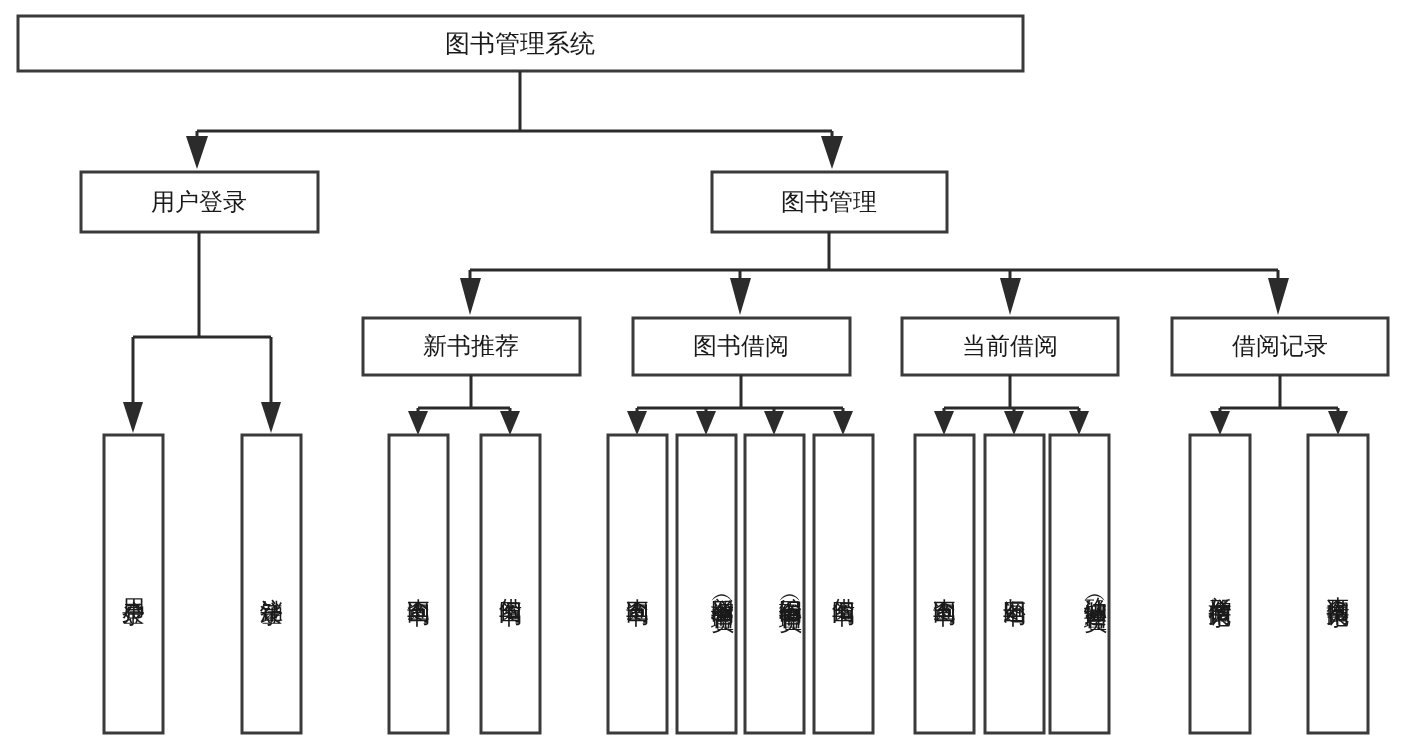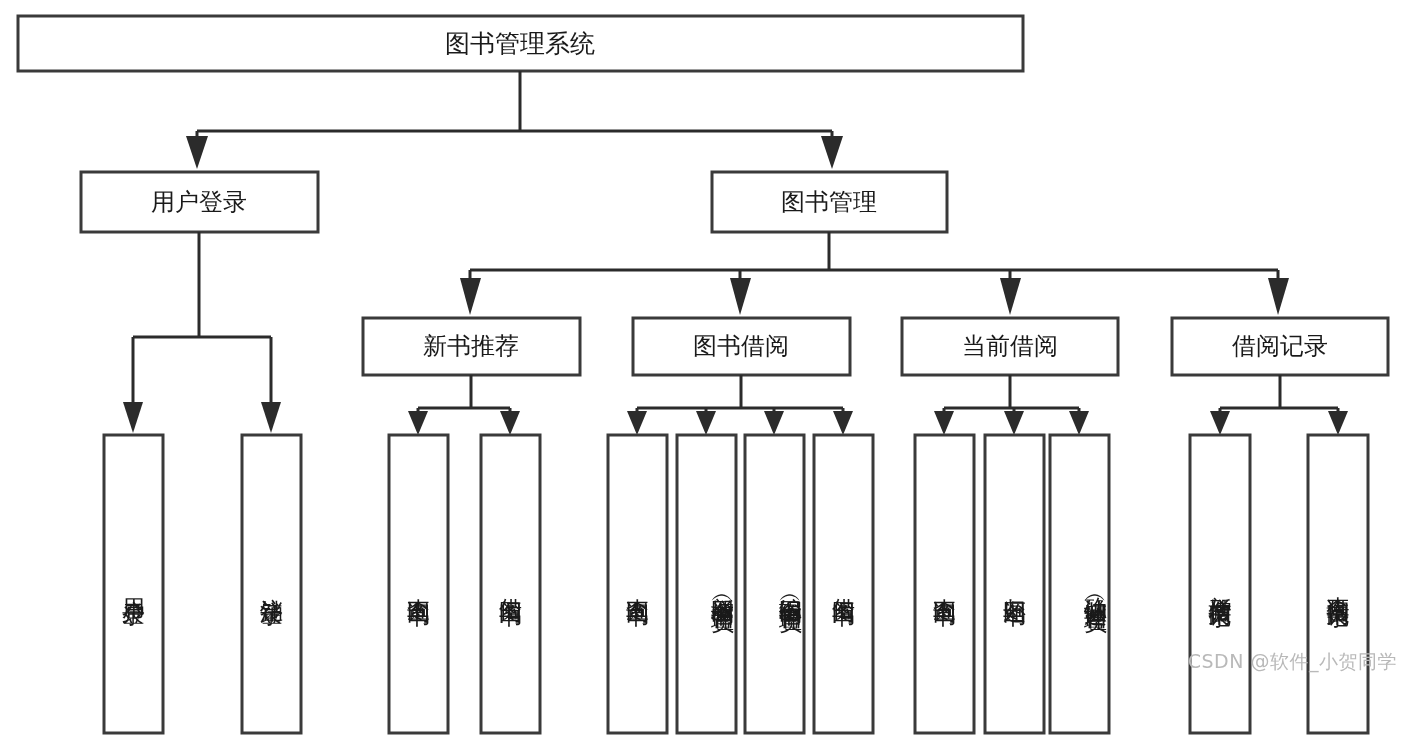--- a/index.html
+++ b/index.html
@@ -178,14 +178,13 @@
   <div class="leaf-label-wrap" style="left:745px;top:442px;width:59px;height:291px;align-items:flex-start;">编辑图书（管理员）</div>
   <div class="leaf-label-wrap" style="left:814px;top:435px;width:59px;height:298px;">借阅图书</div>
 
   <div class="leaf-label-wrap" style="left:915px;top:435px;width:59px;height:298px;">查询图书</div>
   <div class="leaf-label-wrap" style="left:985px;top:435px;width:59px;height:298px;">归还图书</div>
   <div class="leaf-label-wrap" style="left:1050px;top:442px;width:59px;height:291px;align-items:flex-start;">确认归还（管理员）</div>
 
   <div class="leaf-label-wrap" style="left:1190px;top:435px;width:60px;height:298px;">新增借阅记录</div>
   <div class="leaf-label-wrap" style="left:1308px;top:435px;width:60px;height:298px;">查询借阅记录</div>
 
-  <div class="watermark">CSDN @软件_小贺同学</div>
 </div>
 
 </body></html>

